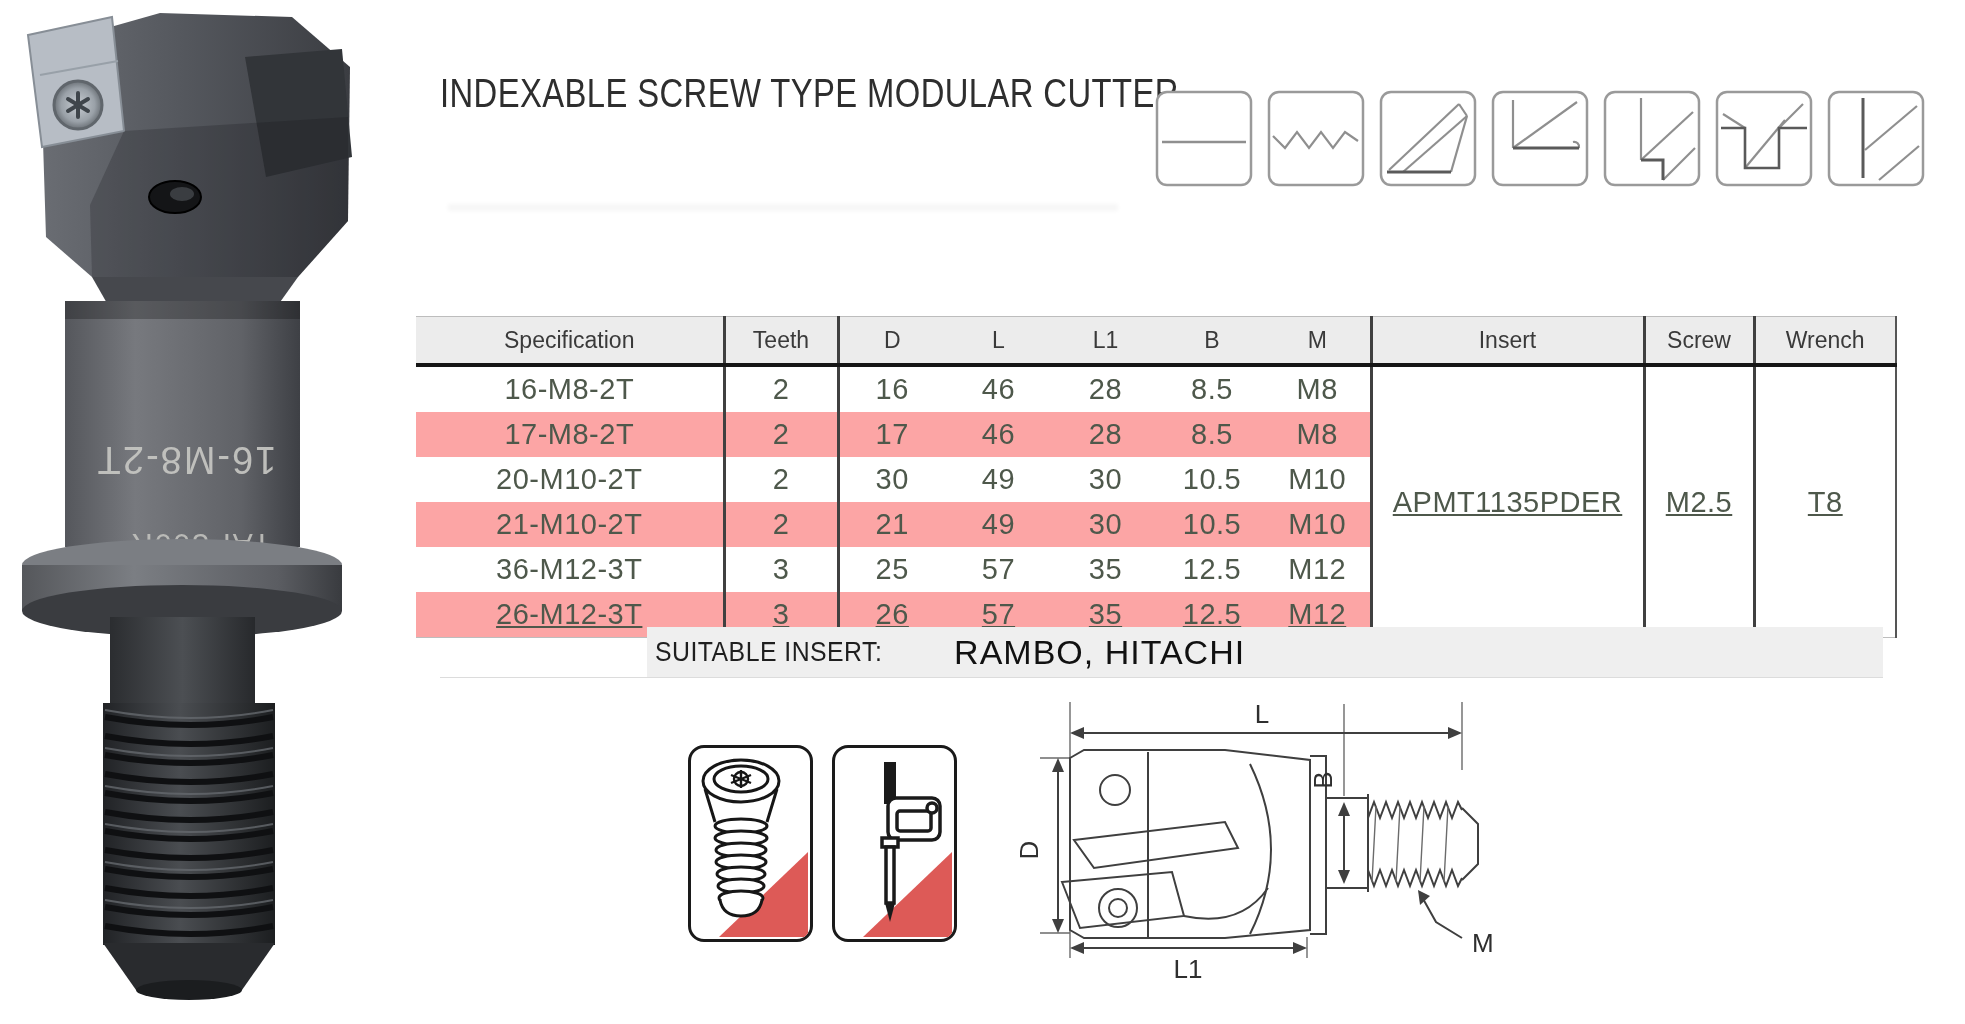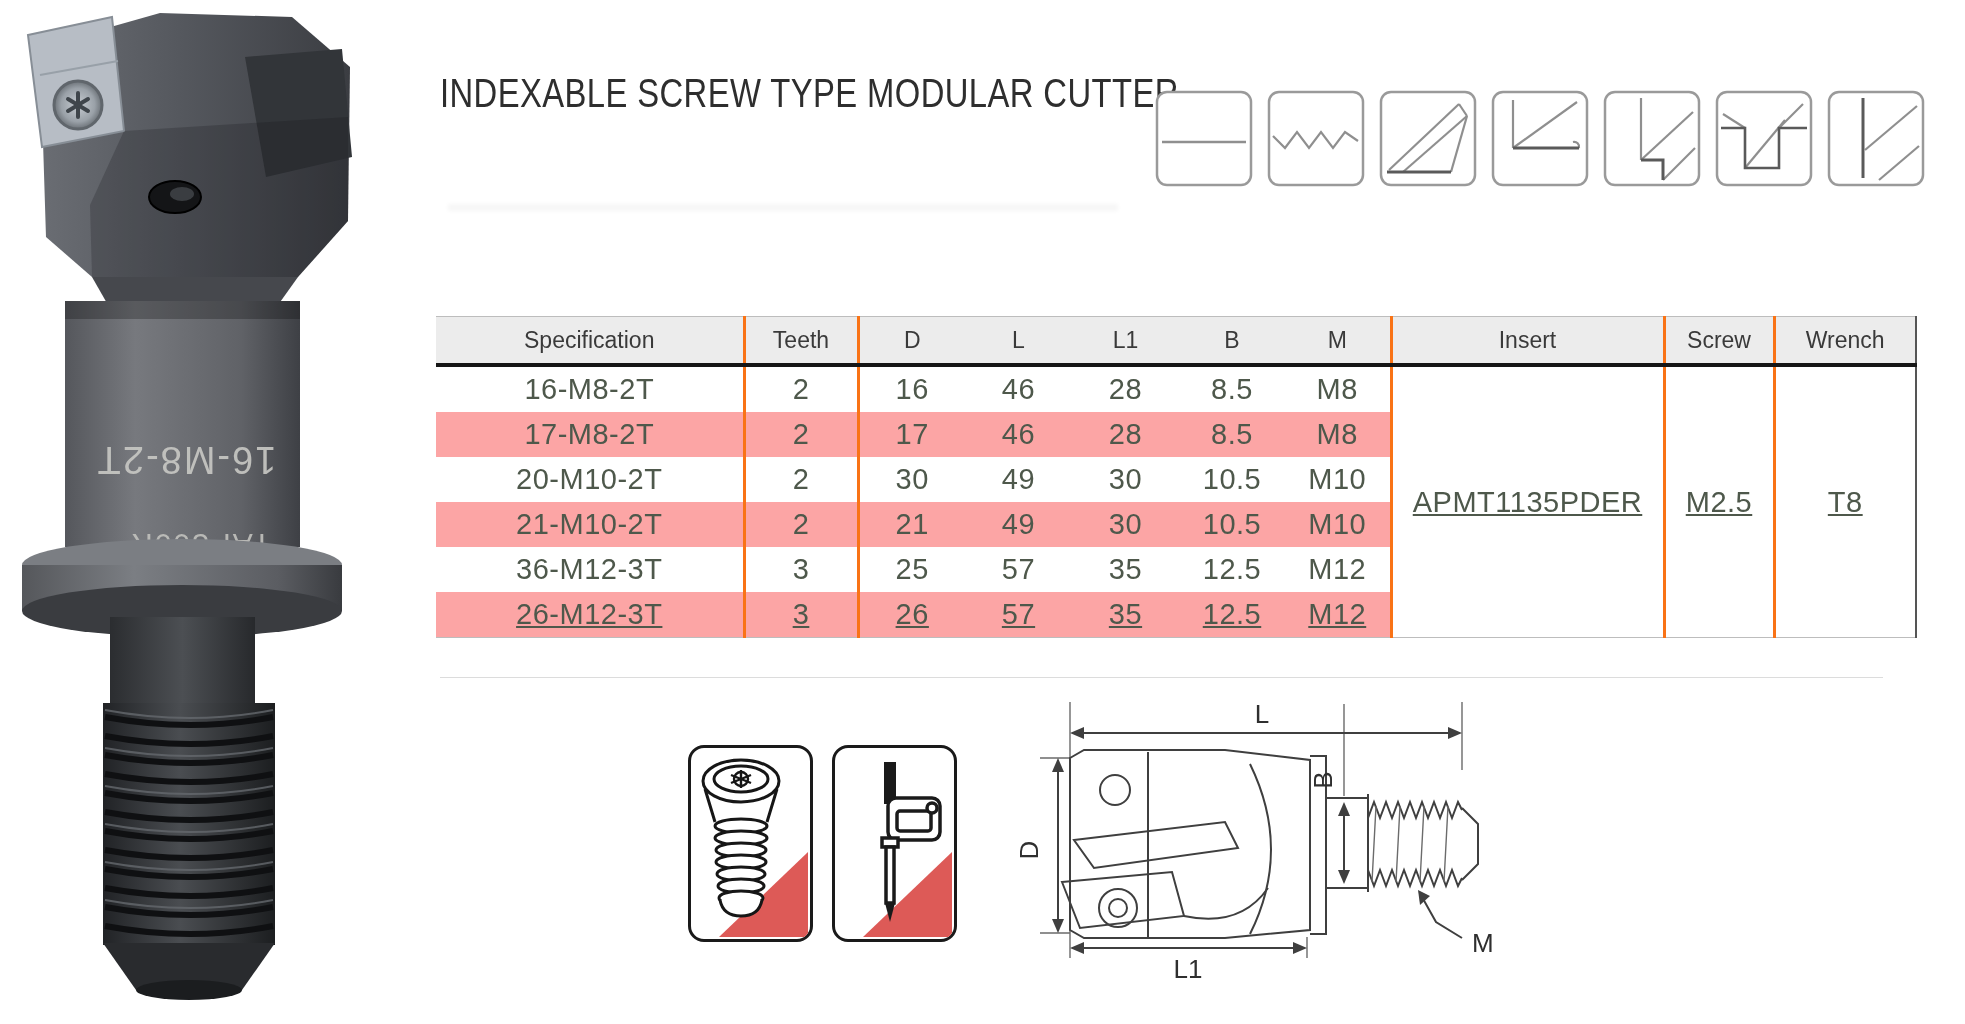--- a/index.html
+++ b/index.html
@@ -13,27 +13,27 @@
   
   #opicons{position:absolute;left:1155px;top:90px;display:flex;gap:14px;}
   .opbox{width:98px;height:97px;}
   .opbox svg{display:block;}
 
   
   #artifact{position:absolute;left:448px;top:204px;width:670px;height:7px;
             background:#000;opacity:.035;filter:blur(2px);}
 
   
-  #spec-table{position:absolute;left:436px;top:316px;border-collapse:collapse;table-layout:fixed;
+  #spec-table{position:absolute;left:416px;top:316px;border-collapse:collapse;table-layout:fixed;
               width:1480px;border-right:2px solid #555;}
   #spec-table th{height:44px;background:#ececec;font-size:23px;font-weight:400;color:#3a3a3a;
                  border-top:1px solid #bdbdbd;border-bottom:4px solid #161616;text-align:center;}
   #spec-table td{height:43px;font-size:29px;color:#4e584b;text-align:center;letter-spacing:.5px;}
   #spec-table tr:last-child td, td.merged{border-bottom:1px solid #bdbdbd;text-decoration:underline;}
-  .bl{border-left:3px solid #f97316;margin-left:33px;}
+  .bl{border-left:3px solid #404040;margin-left:33px;}
   td.z{background:#fca5a5;}
   td.merged{background:#ffffff;font-size:29px;color:#4e584b;}
 
   
   #bar-underline{position:absolute;left:440px;top:677px;width:1443px;height:1px;background:#dcdcdc;}
   #suitable-bar{position:absolute;left:647px;top:627px;width:1236px;height:50px;background:#efefef;
                 display:flex;align-items:center;}
   #suitable-label{font-size:27px;color:#1e1e1e;margin-left:8px;letter-spacing:.5px;transform:scaleX(.92);transform-origin:left center;white-space:nowrap;}
   #suitable-value{font-size:34px;color:#111;margin-left:52px;letter-spacing:1px;white-space:nowrap;}
 
@@ -310,20 +310,24 @@
       <td class="bl z">26</td>
       <td class="z">57</td>
       <td class="z">35</td>
       <td class="z">12.5</td>
       <td class="z">M12</td>
     </tr>
   </tbody>
     </table>
 
   <div id="bar-underline"></div>
+  <div id="suitable-bar">
+    <span id="suitable-label">SUITABLE INSERT:</span>
+    <span id="suitable-value">RAMBO, HITACHI</span>
+  </div>
 
   <div class="fastbox" id="screw-box">
     <svg width="119" height="191" viewBox="0 0 119 191">
       <polygon points="117,189 117,104 28,189" fill="#dd5a57"></polygon>
       <g stroke="#161616" stroke-width="3" fill="#fff">
         <ellipse cx="50" cy="33" rx="38" ry="21"></ellipse>
         <ellipse cx="50" cy="31" rx="27" ry="13"></ellipse>
         <path d="M14,41 L24,74 M86,41 L76,74"></path>
         <ellipse cx="50" cy="78" rx="26" ry="7"></ellipse>
         <ellipse cx="50" cy="90" rx="26" ry="7"></ellipse>

